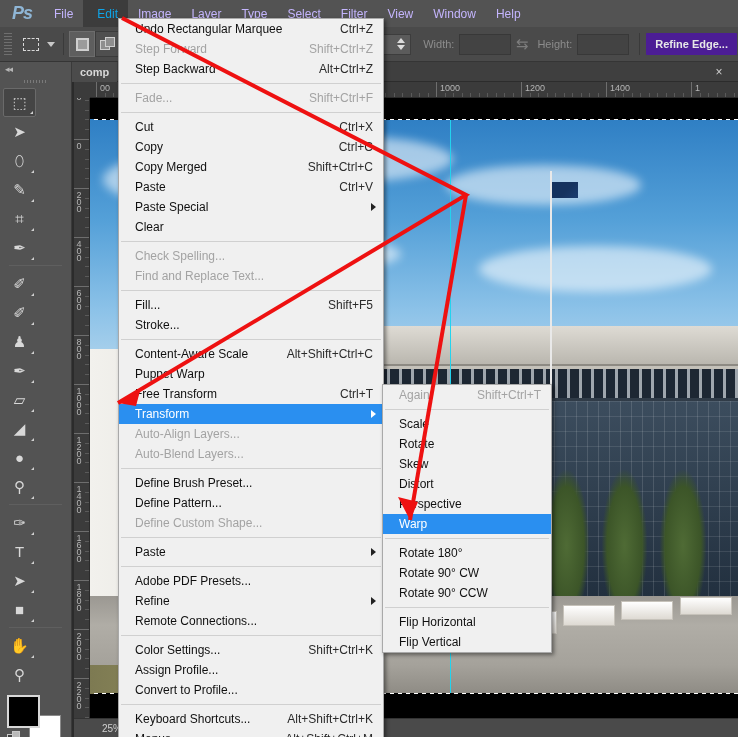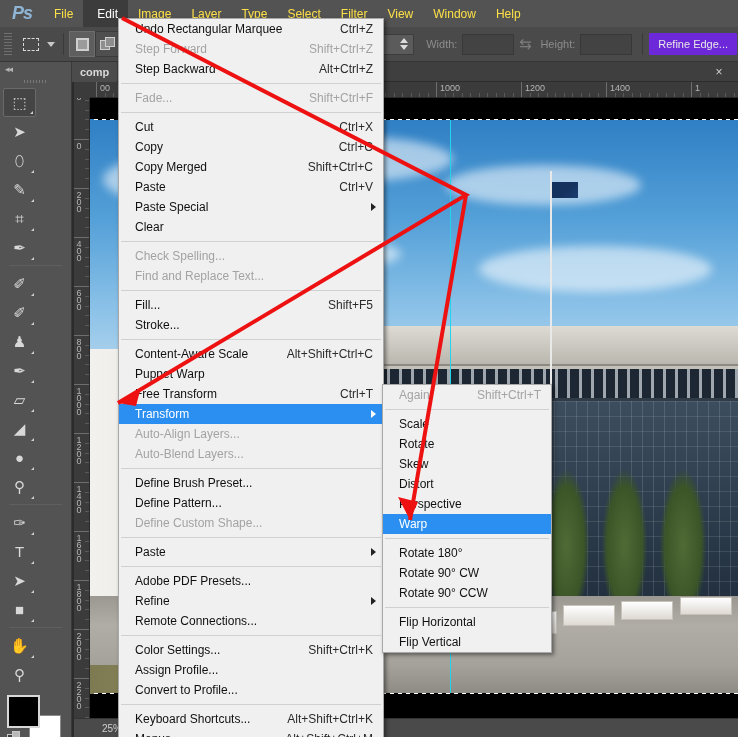--- a/index.html
+++ b/index.html
@@ -17,23 +17,23 @@
     background: #535353;
     display: flex; align-items: flex-start;
   }
   .ps-logo {
     width: 44px; height: 27px; display:flex; align-items:center; justify-content:center;
     color:#8fb6d6; font-size:18px; font-weight:bold; font-style:italic;
     letter-spacing:-1px;
   }
   .menu-item {
     height: 27px; padding: 0 10px; display:flex; align-items:center;
-    color:#fde047; font-size:12px; white-space:nowrap;
-  }
-  .menu-item.active { background:#3c3c3c; color:#ffffff;padding-left:14px; }
+    color:#c4b5fd; font-size:12px; white-space:nowrap;
+  }
+  .menu-item.active { background:#3c3c3c; color:#0ea5e9;padding-left:14px; }
 
   
   .optionsbar {
     position:absolute; left:0; top:27px; width:738px; height:35px;
     background:#4a4a4a; border-bottom:1px solid #353535;
     display:flex; align-items:center; padding-left:4px;
   }
   .grip { width:8px; height:22px; margin-right:6px;
     background: repeating-linear-gradient(to bottom,#6f6f6f 0,#6f6f6f 1px,transparent 1px,transparent 3px);
   }
@@ -60,22 +60,22 @@
     color:#f0f0f0; font-size:11px; display:flex; align-items:center;
     padding-left:7px; position:relative;
   }
   .opt-select .spin { position:absolute; right:5px; top:3px; display:flex; flex-direction:column; gap:2px; }
   .opt-select .spin i { width:0;height:0;border-left:4px solid transparent;border-right:4px solid transparent; }
   .opt-select .spin i:first-child { border-bottom:5px solid #dcdcdc; }
   .opt-select .spin i:last-child  { border-top:5px solid #dcdcdc; }
   .opt-input { width:52px; height:21px; background:#434343; border:1px solid #383838; }
   .swap-glyph { width:22px; color:#7d7d7d; font-size:15px; text-align:center; }
   .refine-btn {
-    height:24px; background:#6d28d9; border:1px solid #4a4a4a; border-radius:2px;
-    color:#e8e8e8; font-size:11px; display:flex; align-items:center; padding:0 9px;
+    height:24px; background:#4c1d95; border:1px solid #4a4a4a; border-radius:2px;
+    color:#e8e8e8; font-size:11px; display:flex; align-items:center; padding:0 9px;font-weight:bold;
   }
 
   
   .toolbar {
     position:absolute; left:0; top:62px; width:72px; height:675px;
     background:#535353; border-right:1px solid #3a3a3a;
   }
   .tb-collapse { height:14px; color:#b5b5b5; font-size:9px; padding-left:5px; line-height:14px; letter-spacing:-1px;}
   .tb-grip { height:10px;
     background: repeating-linear-gradient(to right,#7a7a7a 0,#7a7a7a 1px,transparent 1px,transparent 3px);

